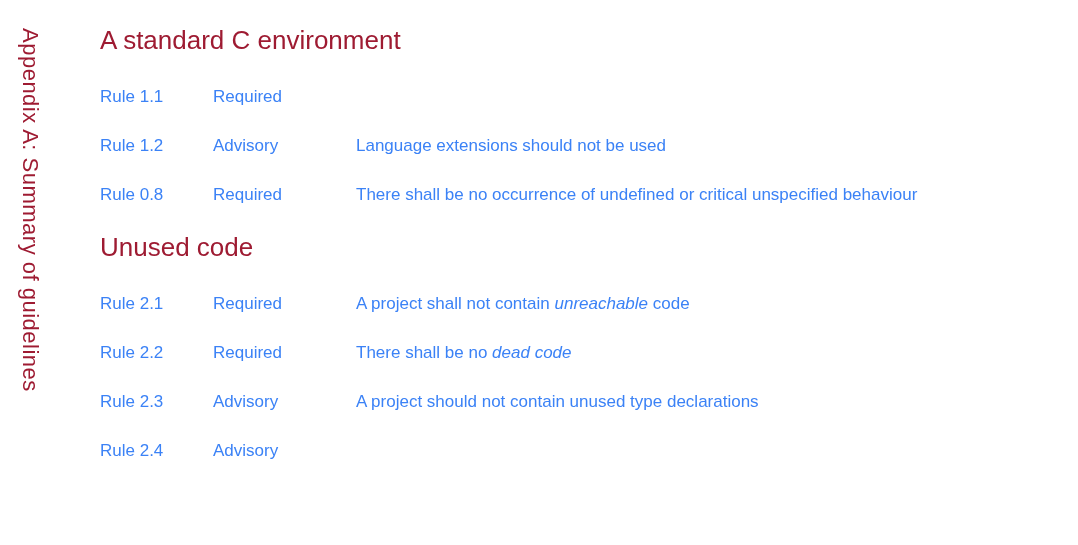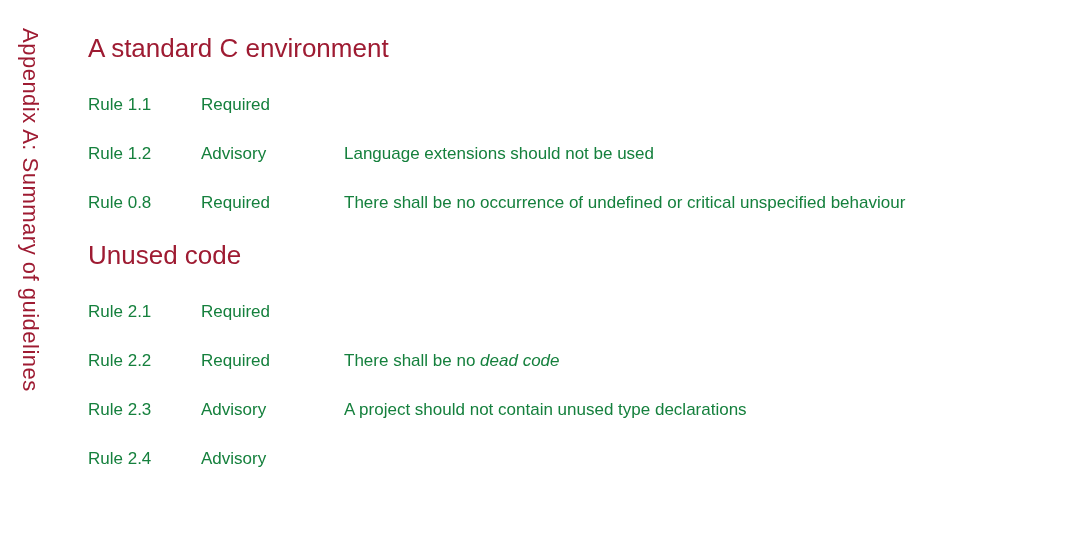--- a/index.html
+++ b/index.html
@@ -21,40 +21,40 @@
     left: 17px;
     top: 28px;
     writing-mode: vertical-rl;
     font-size: 22px;
     letter-spacing: 0.5px;
     color: #9e1b32;
     white-space: nowrap;
   }
   .content {
     position: absolute;
-    left: 88px;
+    left: 100px;
     top: 0;
     width: 930px;
-    padding-top: 32px;
+    padding-top: 24px;
   }
   .section-title {
     color: #9e1b32;
     font-size: 26px;
     font-weight: 400;
     line-height: 32px;
     margin-bottom: 28px;
   }
   .section + .section .section-title {
     margin-top: 20px;
   }
   .rule-row {
     display: grid;
     grid-template-columns: 113px 143px 1fr;
     margin-bottom: 24px;
-    color: #15803d;
+    color: #3b82f6;
     font-size: 17px;
     line-height: 25px;
   }
   .rule-desc {
     max-width: 660px;
   }
   .rule-desc .em {
     font-style: italic;
   }
 </style>
@@ -86,20 +86,21 @@
   </div>
 </div>
   </section>
 
   <section class="section">
     <h2 class="section-title">Unused code</h2>
     <div class="rules">
   <div class="rule-row">
     <span class="rule-id">Rule 2.1</span>
     <span class="rule-category">Required</span>
+    <span class="rule-desc"><span>A project shall not contain </span><span class="em">unreachable</span><span> code</span></span>
   </div>
 
   <div class="rule-row">
     <span class="rule-id">Rule 2.2</span>
     <span class="rule-category">Required</span>
     <span class="rule-desc"><span>There shall be no </span><span class="em">dead code</span></span>
   </div>
 
   <div class="rule-row">
     <span class="rule-id">Rule 2.3</span>

